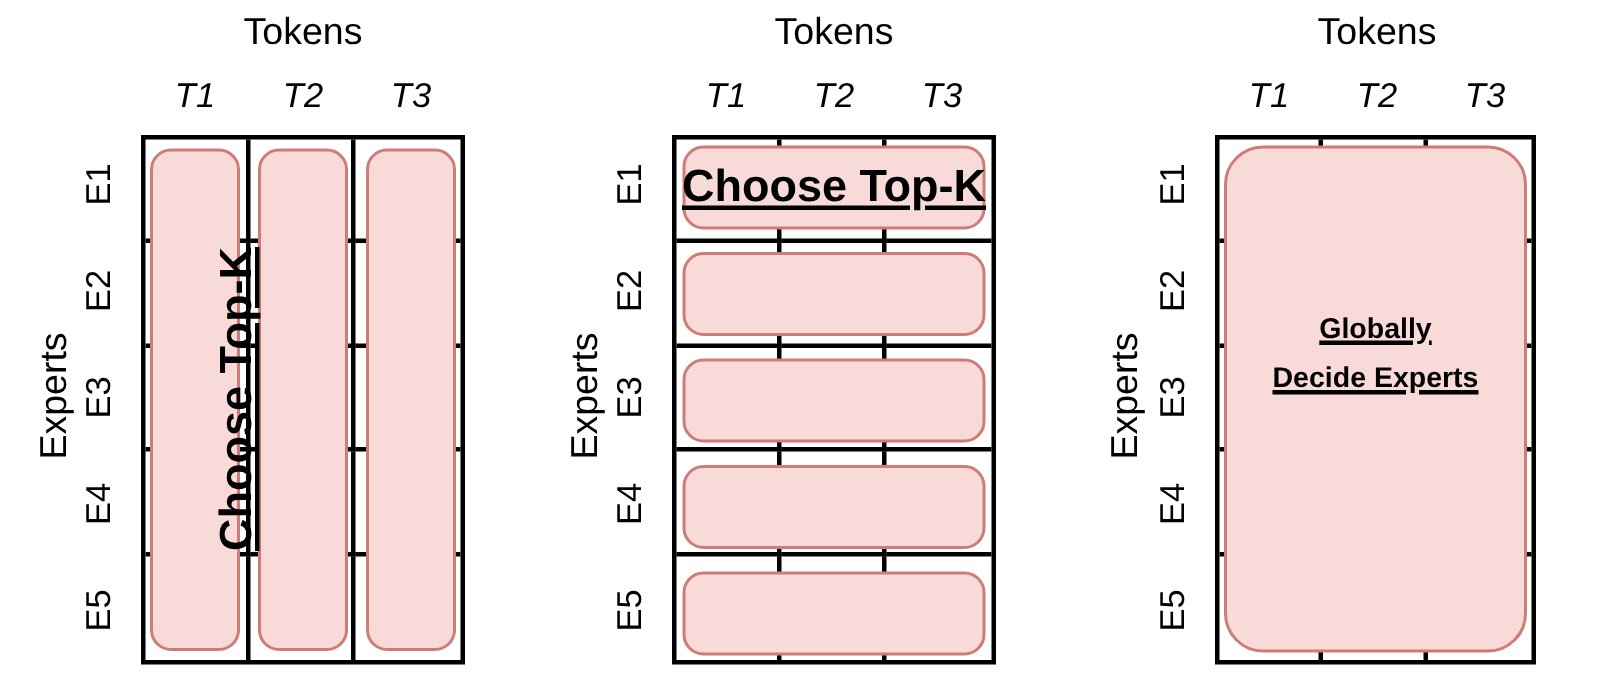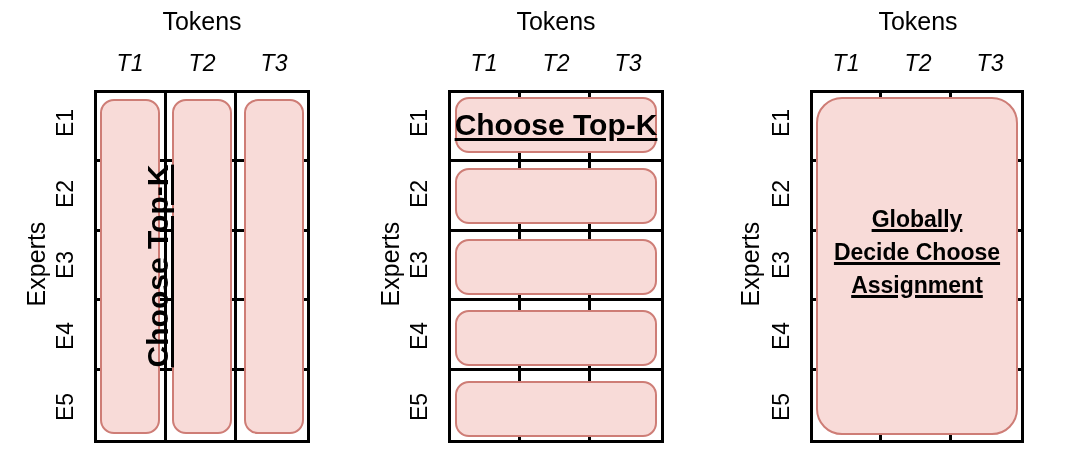--- a/index.html
+++ b/index.html
@@ -388,20 +388,19 @@
             <span class="val">-0.68</span>
           </div>
         <div class="cell last-row last-col">
             <span class="val">-0.41</span>
           </div>
       </div>
     </div>
 
     <div class="hl full" style="left:104px; top:97px; width:202px; height:338px;"></div>
 
-    <div class="annot-multi" style="left:98px; top:203px; width:214px; font-size:23px;">
+    <div class="annot-multi" style="left:98px; top:203px; width:214px; font-size:19px;">
       <span>Globally</span>
-      <span>Decide Choose</span>
-      <span>Assignment</span>
+      <span>Decide Experts</span>
     </div>
   </div>
 
 </div>
 
 </body></html>

